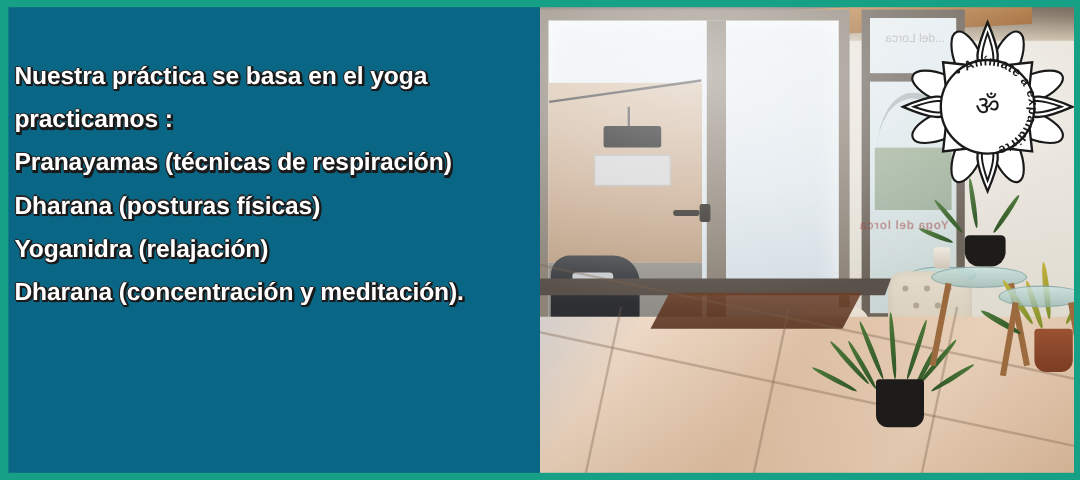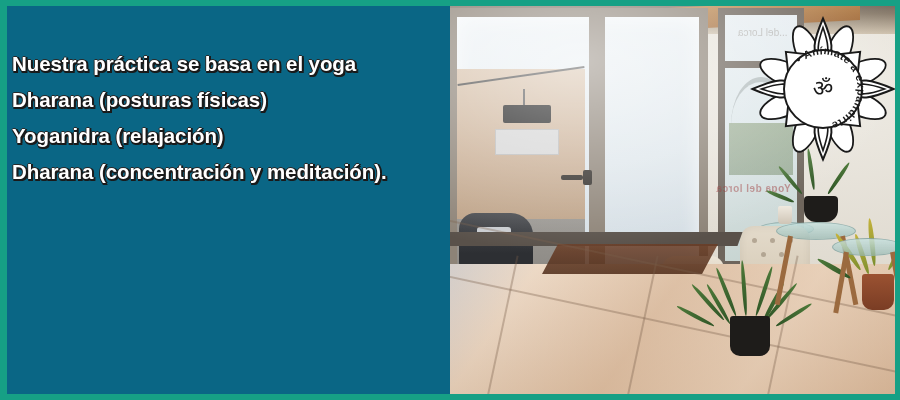--- a/index.html
+++ b/index.html
@@ -342,20 +342,22 @@
     <div class="table-top" style="left:392px; top:238px; width:72px; height:18px;"></div>
     <div class="table-leg" style="left:404px; top:252px; width:5px; height:62px; transform:rotate(10deg);"></div>
     <div class="table-leg" style="left:450px; top:252px; width:5px; height:62px; transform:rotate(-10deg);"></div>
 
     <div class="veil"></div>
   </div>
 
   <div class="panel">
     <div class="lines">
       <div class="line">Nuestra práctica se basa en el yoga</div>
+      <div class="line">practicamos :</div>
+      <div class="line">Pranayamas (técnicas de respiración)</div>
       <div class="line">Dharana (posturas físicas)</div>
       <div class="line">Yoganidra (relajación)</div>
       <div class="line">Dharana (concentración y meditación).</div>
     </div>
   </div>
 
   <div class="logo">
     <svg viewBox="0 0 200 200" xmlns="http://www.w3.org/2000/svg">
       <defs>
         <path id="arcPath" d="M 100,100 m -46,0 a 46,46 0 1,1 92,0 a 46,46 0 1,1 -92,0"></path>

